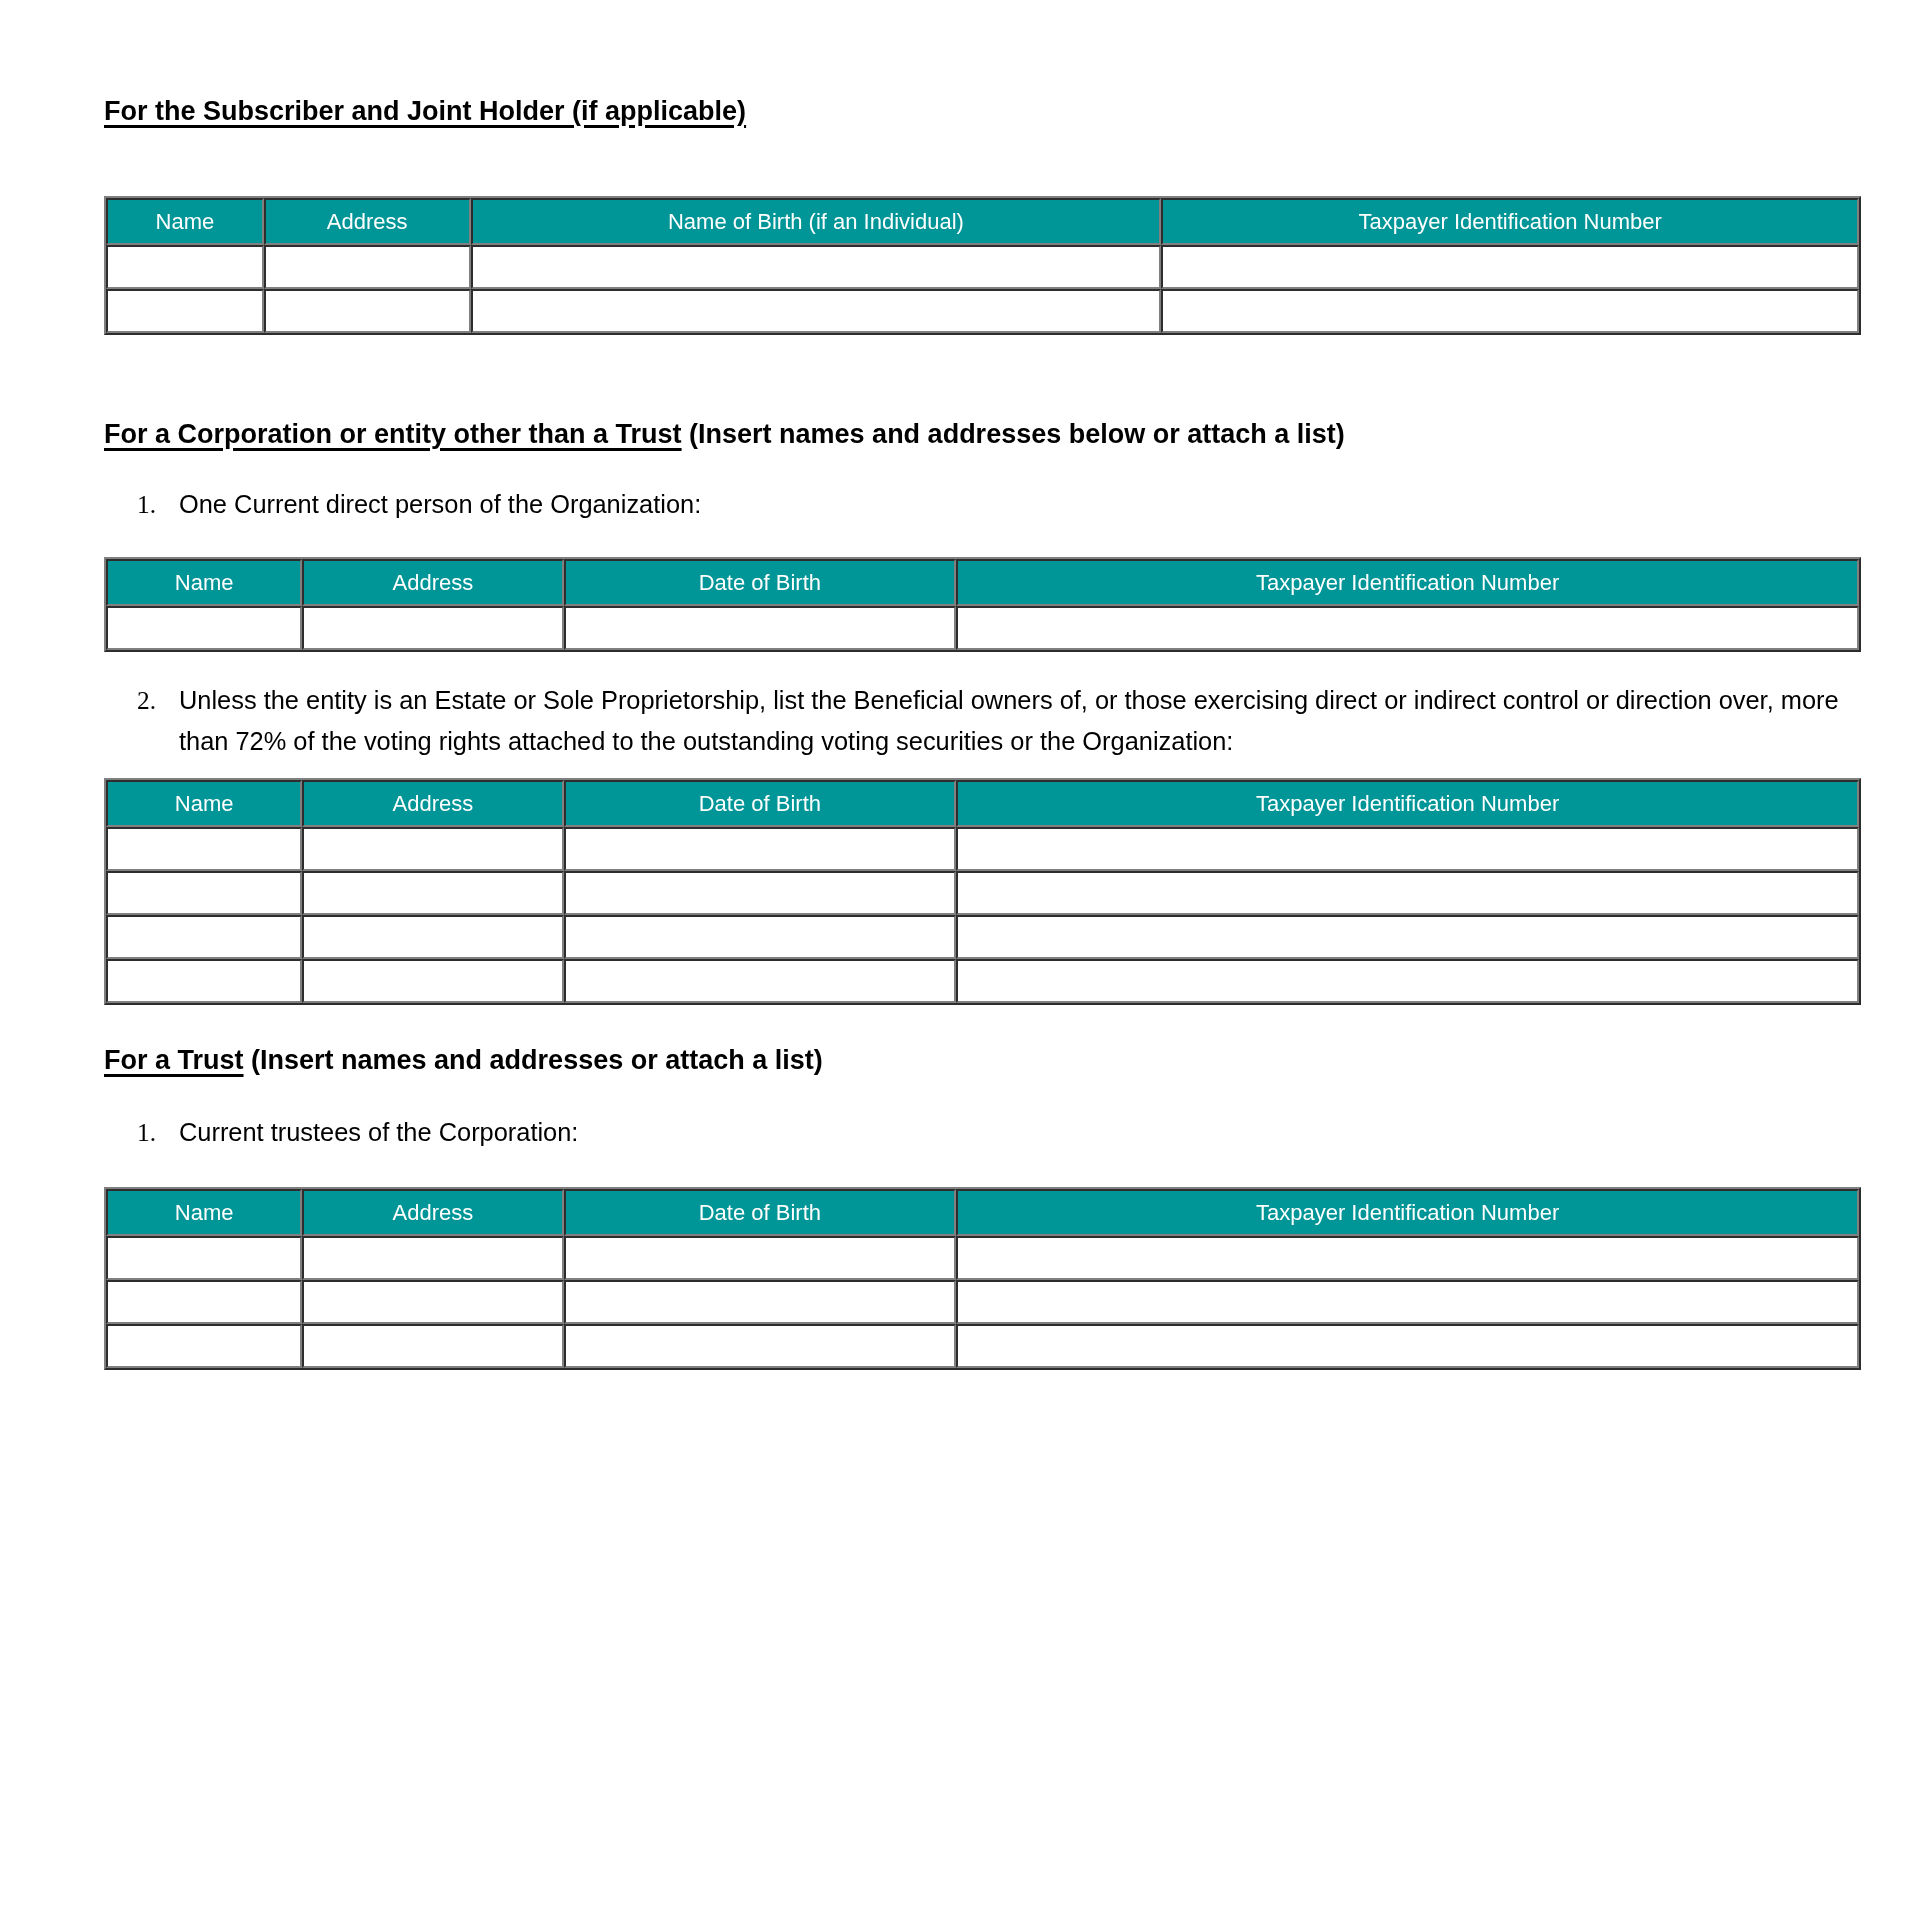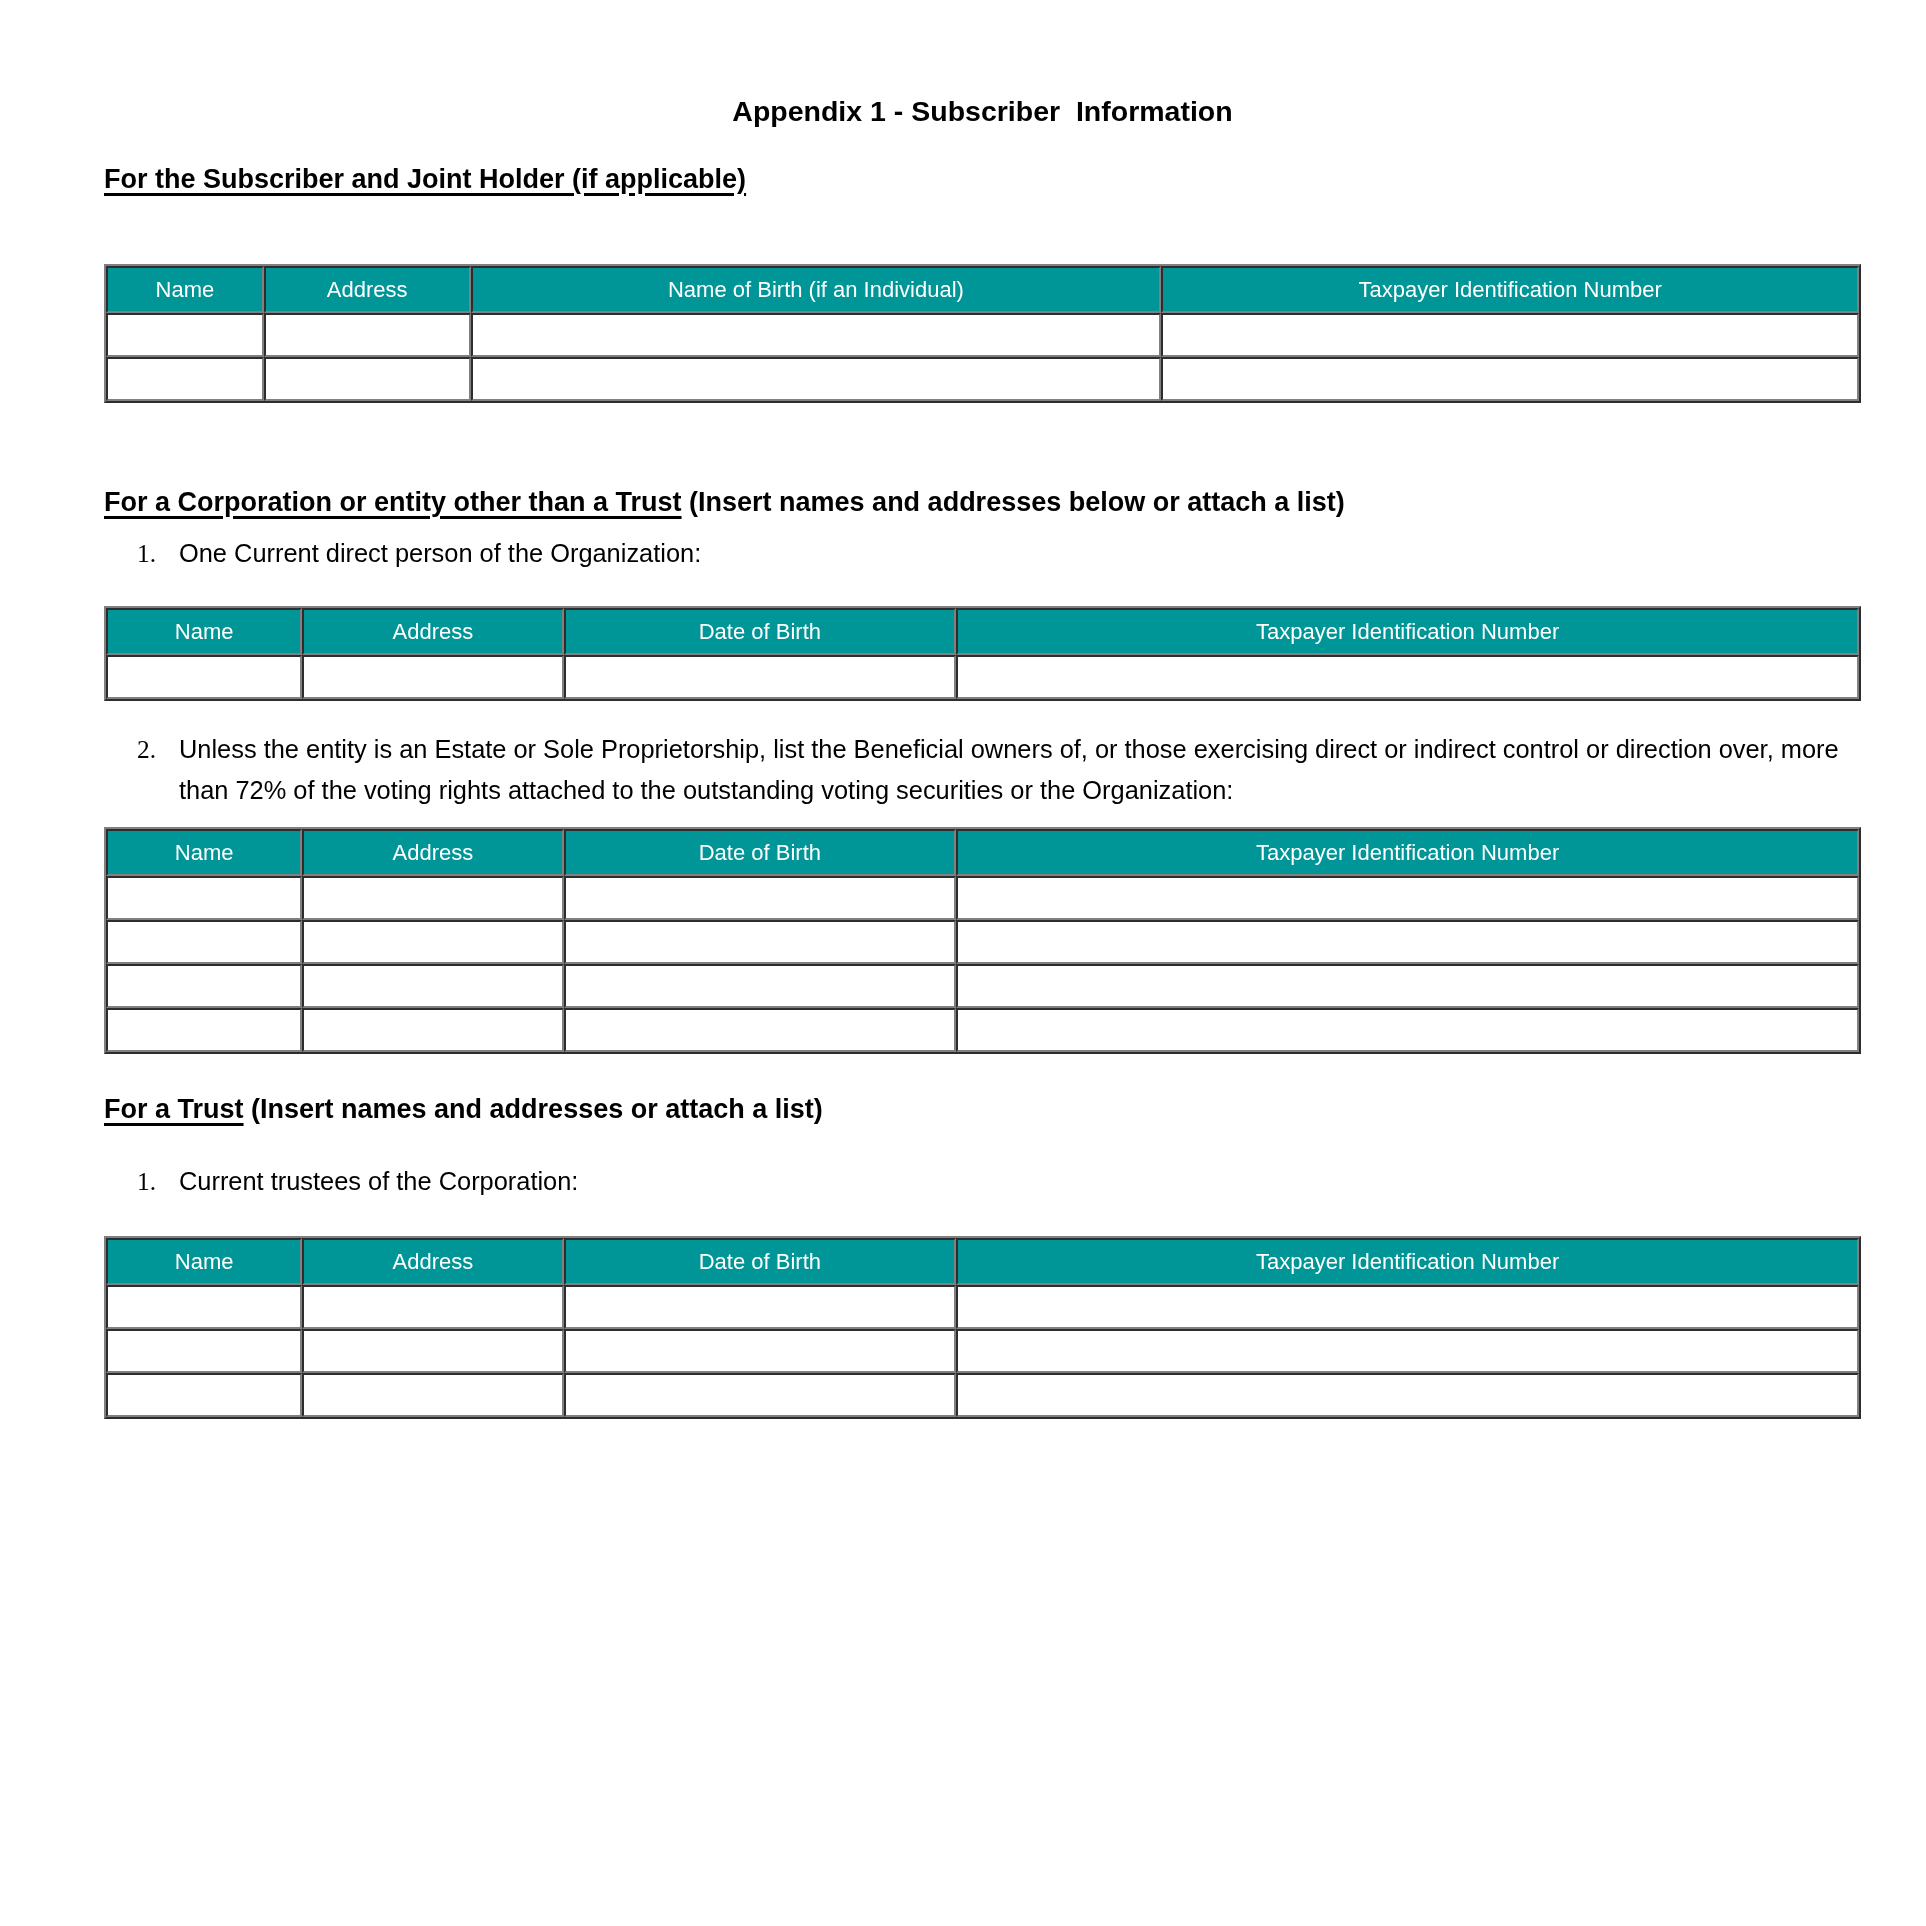--- a/index.html
+++ b/index.html
@@ -34,21 +34,21 @@
     font-size:27px;font-weight:bold;
     line-height:35px;
     margin:0;
   }
   .section-heading .u{
     text-decoration:underline;
     text-decoration-thickness:2.7px;
     text-underline-offset:4.6px;
   }
   .h-subscriber{margin-bottom:67px;}
-  .h-corporation{margin-top:82px;margin-bottom:13px;}
+  .h-corporation{margin-top:82px;margin-bottom:32px;}
   .h-trust{margin-top:38px;margin-bottom:34px;}
 
   .list-item{
     display:flex;
     padding-left:33px;
     font-size:25.4px;
     line-height:41px;
     margin:0 0 32px 0;
   }
   .list-item .num{
@@ -95,21 +95,20 @@
   }
   
   .cols-a .c1{width:9%;} .cols-a .c2{width:11.8%;} .cols-a .c3{width:39.4%;} .cols-a .c4{width:39.8%;}
   .cols-b .c1{width:11.2%;} .cols-b .c2{width:14.9%;} .cols-b .c3{width:22.4%;} .cols-b .c4{width:51.5%;}
 </style>
 </head>
 <body>
 
 <div class="page">
 
-  <h1 class="doc-title">Appendix 1 - Subscriber  Information</h1>
 
   <h2 class="section-heading h-subscriber"><span class="u">For the Subscriber and Joint Holder (if applicable)</span></h2>
 
   <table class="form-table cols-a">
     <colgroup>
         <col class="c1">
         <col class="c2">
         <col class="c3">
         <col class="c4">
       </colgroup>

